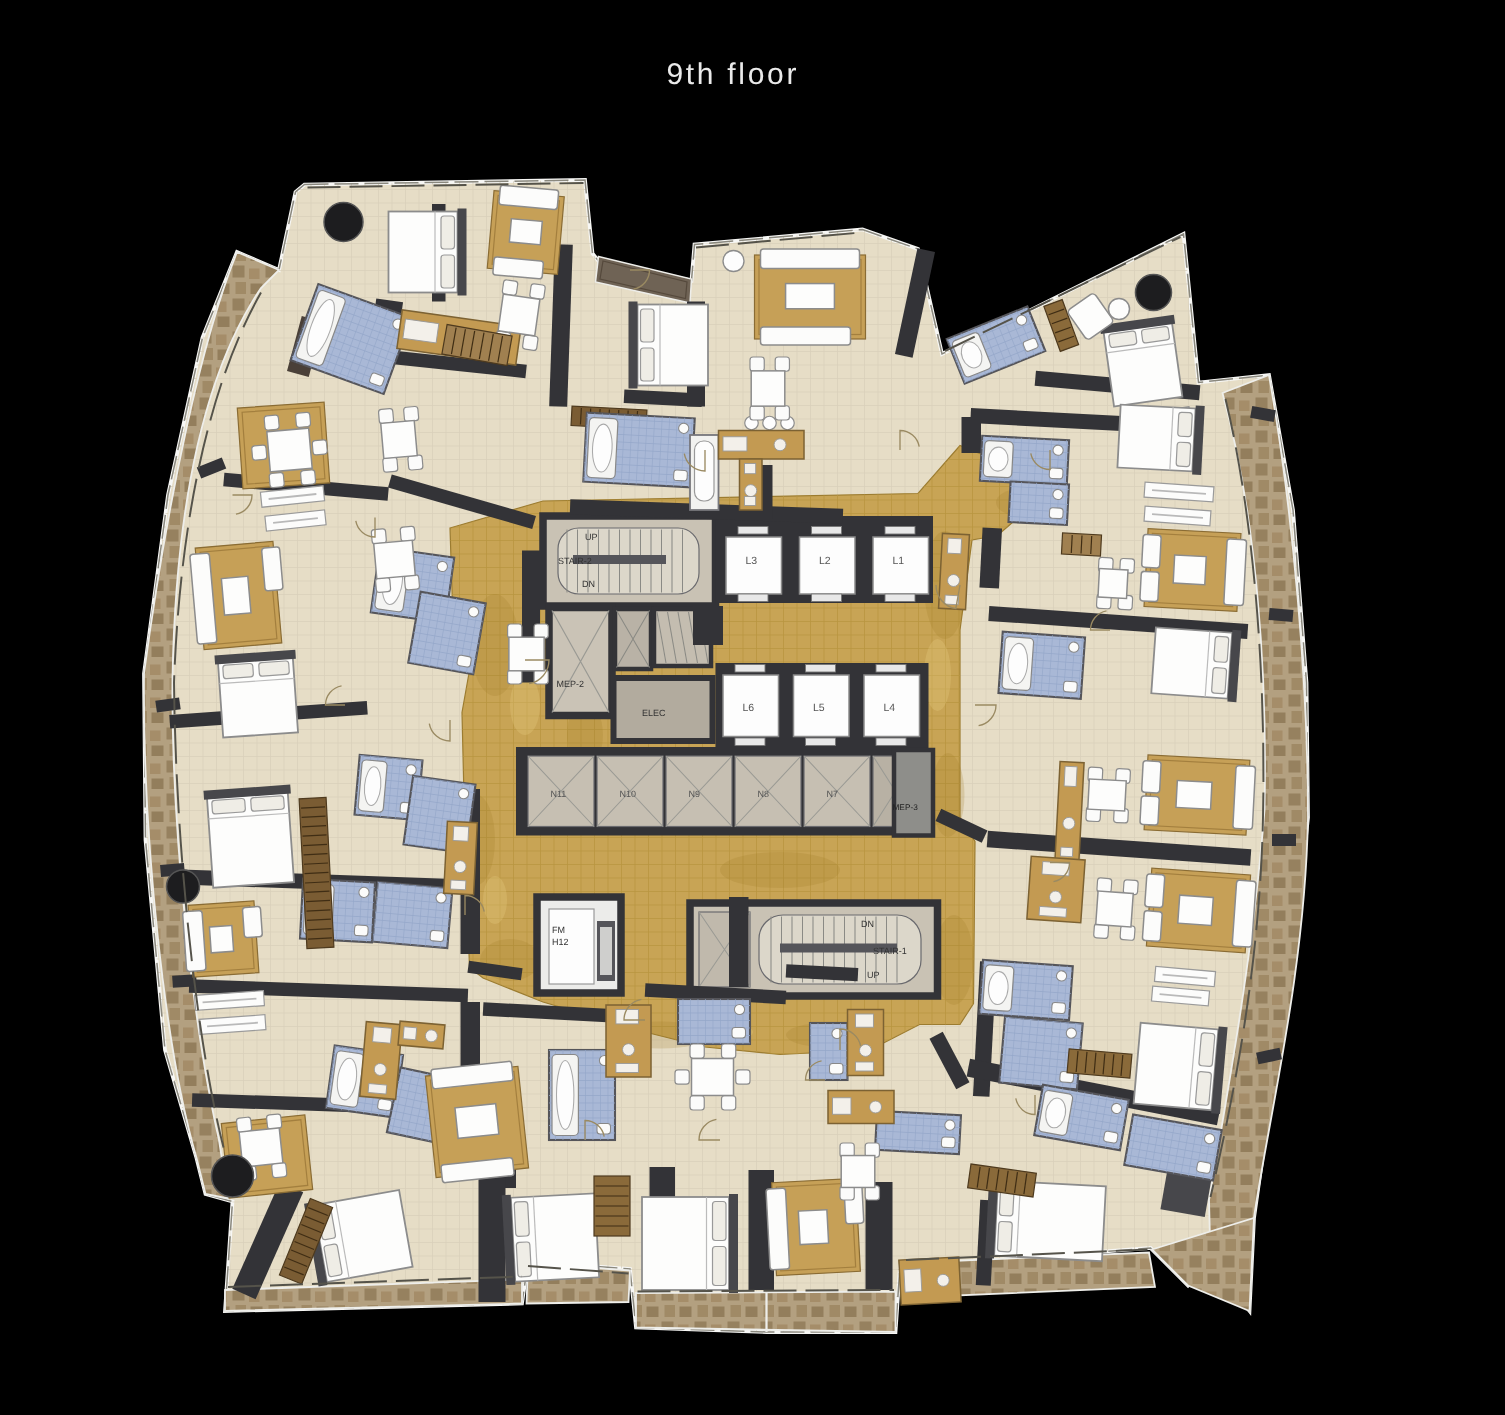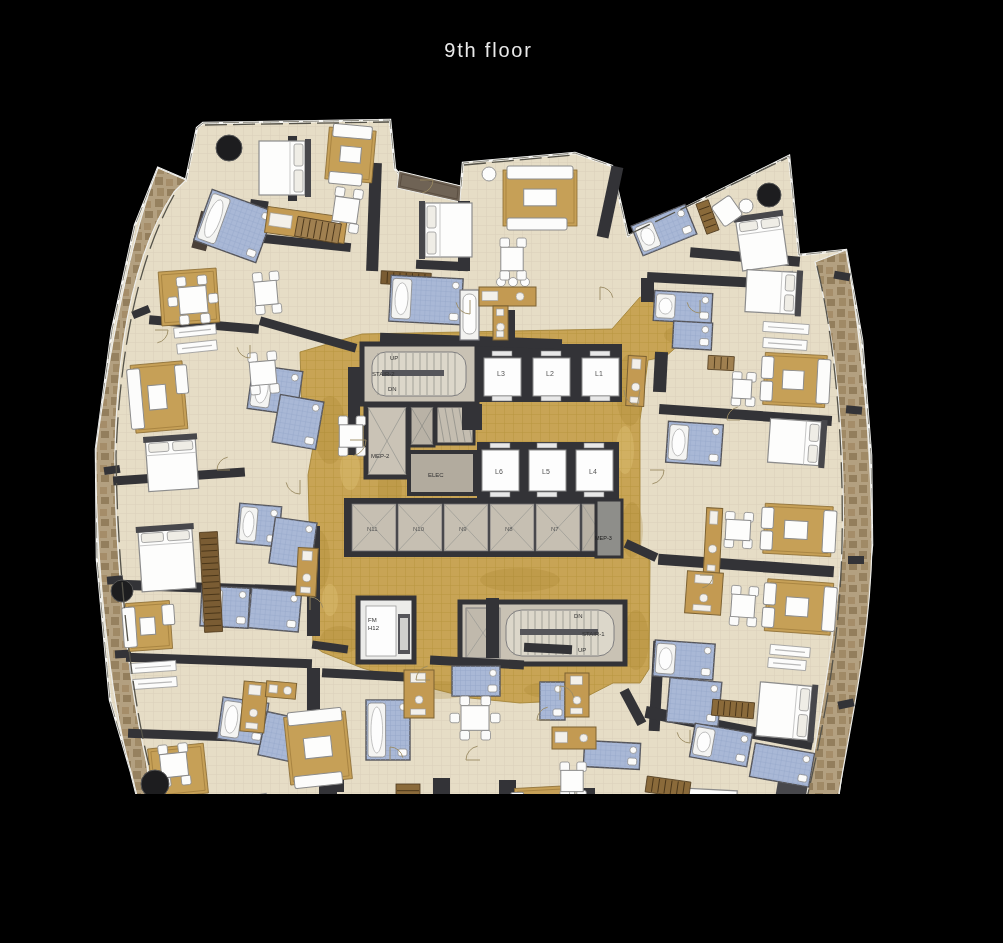--- a/index.html
+++ b/index.html
@@ -1,14 +1,14 @@
 <!DOCTYPE html>
 <html><head><meta charset="utf-8"><style>
 html,body{margin:0;padding:0;background:#000;}
-#wrap{position:relative;width:1003px;height:794px;background:#000;overflow:hidden;font-family:"Liberation Sans",sans-serif;}
+#wrap{position:relative;width:1003px;height:943px;background:#000;overflow:hidden;font-family:"Liberation Sans",sans-serif;}
 #title{position:absolute;top:39px;left:-13px;width:100%;text-align:center;color:#eaeaea;font-size:20px;letter-spacing:1.8px;}
 </style></head><body>
 <div id="wrap">
 
 <div id="title">9th floor</div>
 <svg width="1003" height="943" viewBox="0 0 1003 943">
 <defs>
 <pattern id="pgrid" width="9" height="9" patternUnits="userSpaceOnUse">
           <path d="M9 0H0V9" fill="none" stroke="#d9d0ba" stroke-width="1"></path>
         </pattern>

